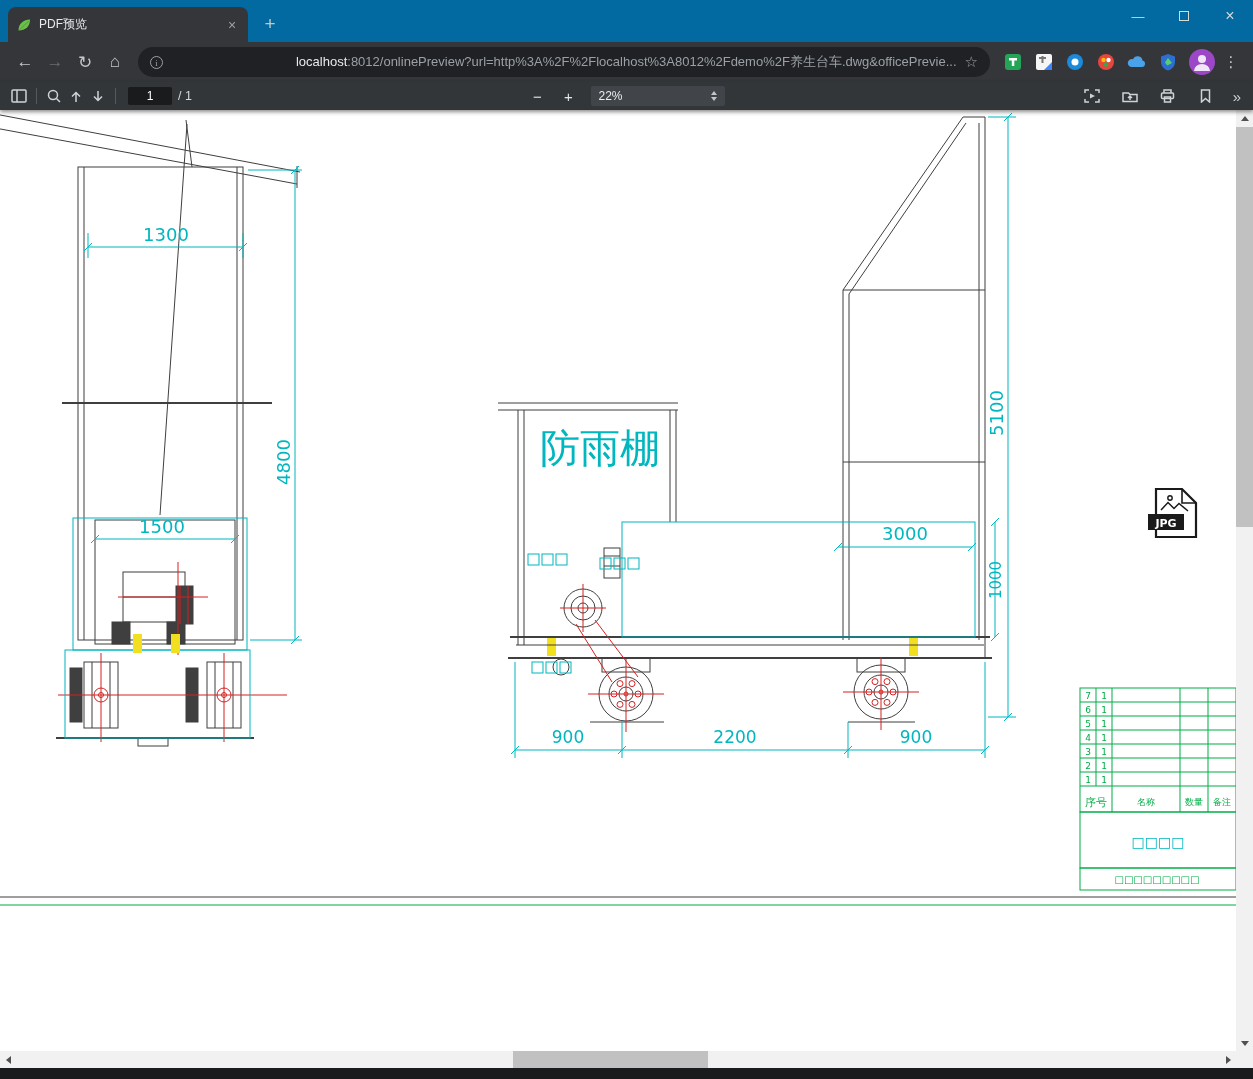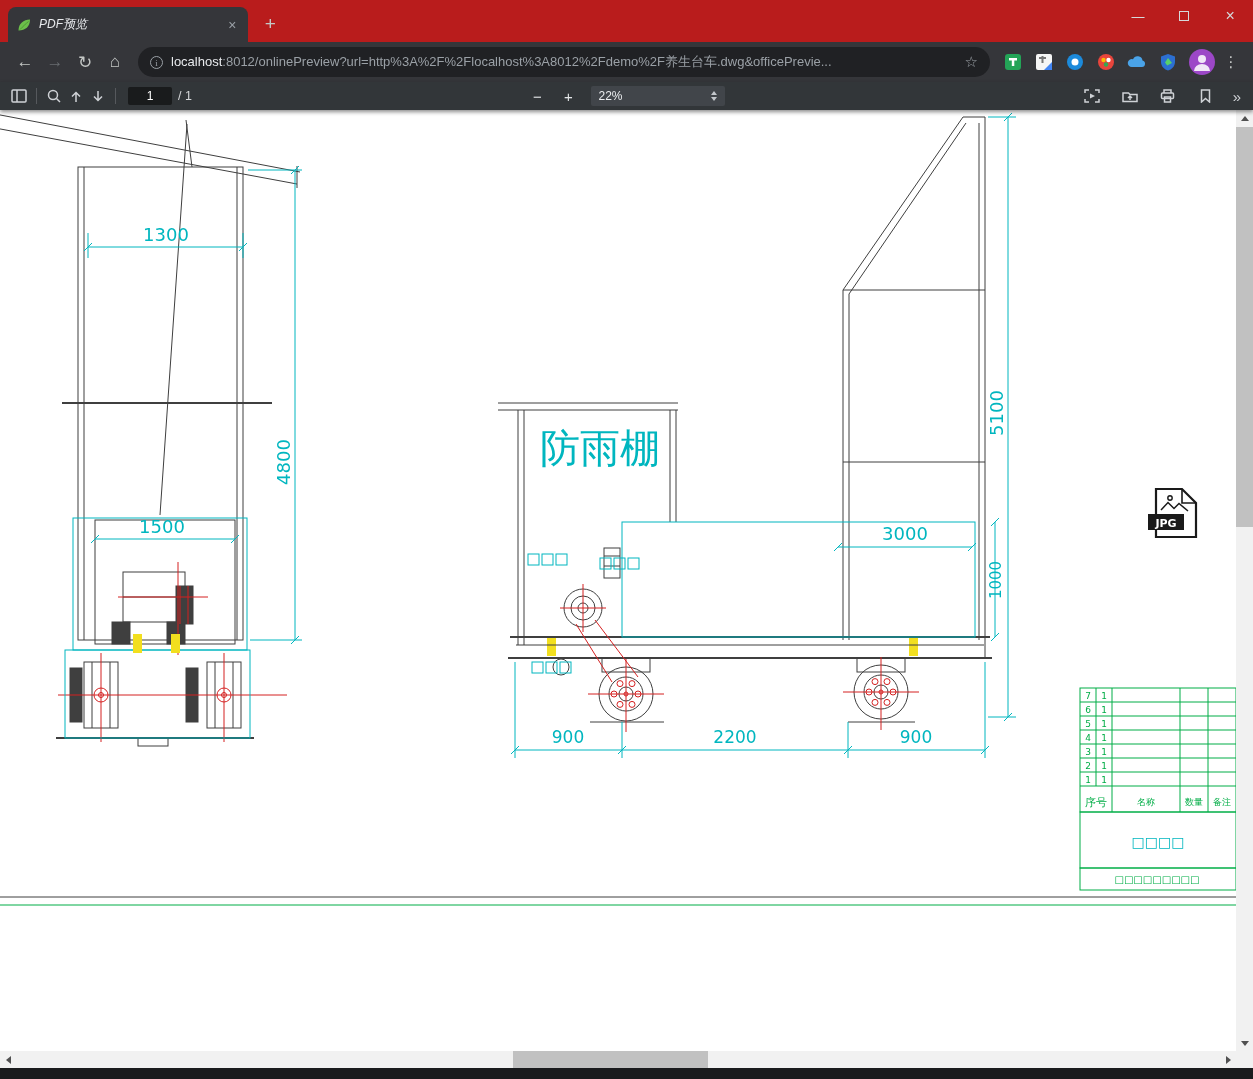--- a/index.html
+++ b/index.html
@@ -1,21 +1,21 @@
 <!DOCTYPE html>
 <html><head>
 <meta charset="utf-8">
 <style>
   * { margin:0; padding:0; box-sizing:border-box; }
   html,body { width:1253px; height:1079px; overflow:hidden; background:#202124;
     font-family:"Liberation Sans","DejaVu Sans",sans-serif; }
   .window { width:1253px; height:1079px; display:flex; flex-direction:column; }
 
   
-  .titlebar { height:42px; background:#b91c1c; position:relative; flex:none;font-style:italic; }
+  .titlebar { height:42px; background:#0369a1; position:relative; flex:none; }
   .tab { position:absolute; left:8px; top:7px; width:240px; height:35px; background:#35363a;
     border-radius:8px 8px 0 0; display:flex; align-items:center; padding:0 8px; gap:7px; }
   .tab-title { flex:1; font-size:12px; color:#e8eaed; white-space:nowrap; overflow:hidden; }
   .tab-close { color:#9aa0a6; font-size:14px; width:16px; height:16px; line-height:16px;
     text-align:center; border-radius:50%; }
   .newtab { position:absolute; left:258px; top:12px; width:24px; height:24px; color:#c4c7c5;
     font-size:19px; line-height:24px; text-align:center; }
   .wincontrols { position:absolute; right:0; top:0; height:32px; display:flex; }
   .winbtn { width:46px; height:32px; display:flex; align-items:center; justify-content:center;
     color:#d6d8da; font-size:13px; }
@@ -25,21 +25,21 @@
   .navbar { height:40px; background:#35363a; display:flex; align-items:center; padding:0 10px; flex:none; }
   .navbtn { width:30px; height:30px; display:flex; align-items:center; justify-content:center;
     color:#c4c7c5; font-size:17px; border-radius:50%; flex:none; }
   .navbtn.disabled { color:#686c70; }
   .addressbar { flex:1 1 auto; min-width:0; height:30px; background:#202124; border-radius:15px;
     margin:0 8px; display:flex; align-items:center; padding:0 12px; gap:8px; }
   .info-icon { width:13px; height:13px; border:1.5px solid #9aa0a6; border-radius:50%;
     color:#9aa0a6; font-size:9px; line-height:12px; text-align:center; flex:none;
     font-family:"Liberation Serif","DejaVu Serif",serif; }
   .urltext { flex:1 1 auto; min-width:0; font-size:13px; color:#9aa0a6; white-space:nowrap;
-    overflow:hidden; text-overflow:ellipsis; }
+    overflow:hidden; text-overflow:ellipsis;text-align:right; }
   .urltext .host { color:#e8eaed; }
   .star { color:#9aa0a6; font-size:15px; flex:none; }
   .extrow { display:flex; align-items:center; gap:9px; padding:0 4px; flex:none; }
   .extbtn { width:22px; height:22px; display:flex; align-items:center; justify-content:center; }
   .avatar { width:26px; height:26px; border-radius:50%; background:#9c47c7; margin-left:6px;
     display:flex; align-items:center; justify-content:center; flex:none; }
   .menu3 { width:24px; height:24px; color:#c4c7c5; font-size:15px; display:flex;
     align-items:center; justify-content:center; margin-left:4px; flex:none; }
 
   

